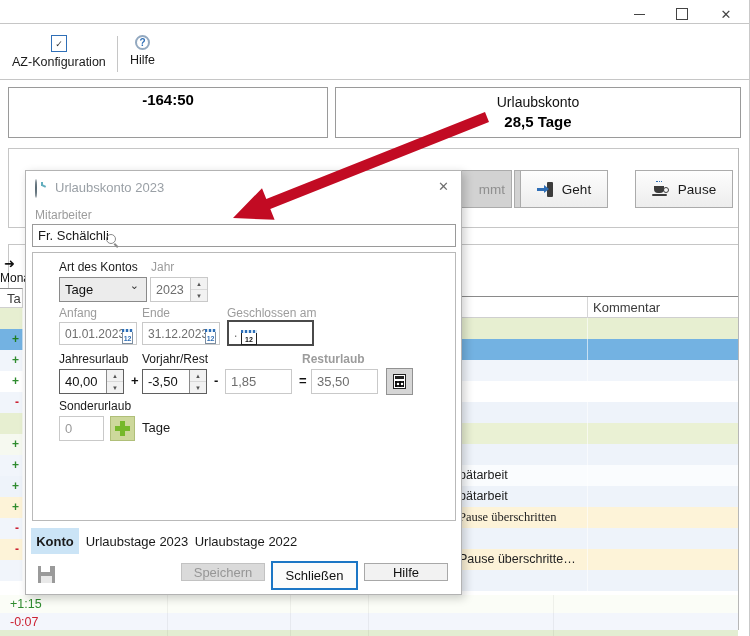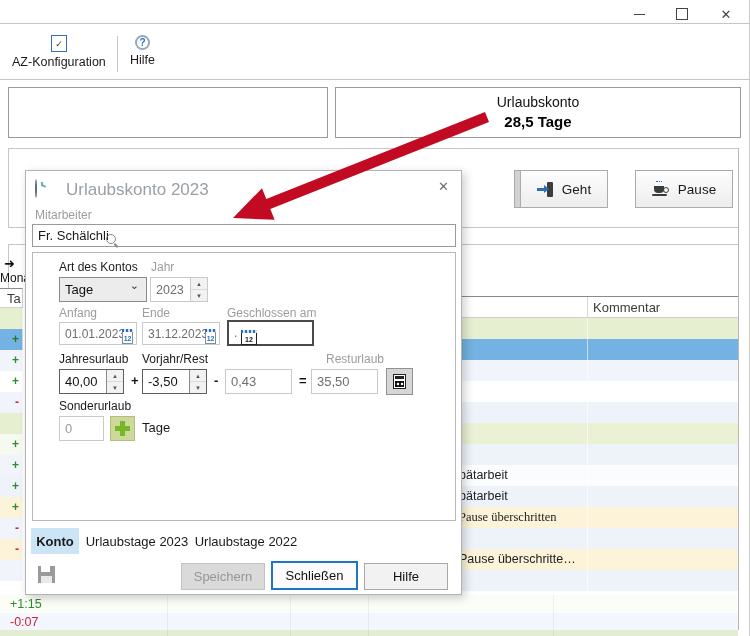--- a/index.html
+++ b/index.html
@@ -68,21 +68,21 @@
   .door .head{position:absolute;left:7px;top:3px;width:0;height:0;border-left:5px solid #2f6fb7;border-top:4.5px solid transparent;border-bottom:4.5px solid transparent;}
   
   .cup{width:18px;height:16px;position:relative;}
   .cup .body{position:absolute;left:2px;top:5px;width:10px;height:7px;background:#3c3c3c;border-radius:0 0 4px 4px;}
   .cup .handle{position:absolute;left:11px;top:6px;width:4px;height:4px;border:1.5px solid #3c3c3c;border-radius:50%;}
   .cup .saucer{position:absolute;left:0;top:13px;width:15px;height:2px;background:#3c3c3c;border-radius:1px;}
   .cup .steam{position:absolute;left:4px;top:0;width:6px;height:4px;border-top:1.5px dotted #2f6fb7;}
   
   .tab{position:absolute;top:357px;height:26px;display:flex;align-items:center;justify-content:center;font-size:13px;color:#1a1a1a;}
   
-  .dbtn{position:absolute;height:27px;box-sizing:border-box;display:flex;align-items:center;justify-content:center;font-size:13px;}
+  .dbtn{position:absolute;height:18px;box-sizing:border-box;display:flex;align-items:center;justify-content:center;font-size:13px;}
   
   .rowtext{position:absolute;font-size:12.5px;color:#333;white-space:nowrap;}
   .hdr{position:absolute;background:#fff;box-sizing:border-box;font-size:13px;color:#3c3c3c;}
 </style>
 </head>
 <body>
 
 <div id="stage">
 
   <div class="winbtn" style="right:95px;">
@@ -101,28 +101,32 @@
     <span>AZ-Konfiguration</span>
   </div>
   <div class="vline" style="left:117px;top:36px;height:36px;background:#c6c6c6;"></div>
   <div class="tbbtn" style="left:124px;">
     <span style="width:15px;height:15px;border:2px solid #93a9c0;border-radius:50%;display:flex;align-items:center;justify-content:center;font-size:10px;font-weight:bold;color:#2f6fb7;box-sizing:border-box;">?</span>
     <span>Hilfe</span>
   </div>
   <div class="hline" style="left:0;top:79px;width:750px;background:#c6c6c6;"></div>
 
   <div class="panel" style="left:8px;width:320px;">
+    <div class="v">-164:50</div>
   </div>
   <div class="panel" style="left:335px;width:406px;">
     <div class="t">Urlaubskonto</div>
     <div class="v">28,5 Tage</div>
   </div>
 
   <div class="groupbox" style="left:8px;top:148px;width:731px;height:80px;"></div>
 
+  <div class="actbtn" style="left:440px;width:72px;background:#d2d2d2;color:#8f8f8f;justify-content:flex-end;padding-right:6px;">
+    <span>mmt</span>
+  </div>
   <div class="actbtn" style="left:514px;width:17px;background:#d2d2d2;font-size:9px;color:#555;">
     <span>▾</span>
   </div>
   <div class="actbtn" style="left:520px;width:88px;">
     <span class="door">
         <span class="slab"></span>
         <span class="shaft"></span>
         <span class="head"></span>
       </span>
     <span>Geht</span>
@@ -249,21 +253,21 @@
         <div style="position: absolute; left: 290px; top: 0px; width: 1px; height: 100%; background: rgba(0, 0, 0, 0.05);"></div>
         <div style="position: absolute; left: 368px; top: 0px; width: 1px; height: 100%; background: rgba(0, 0, 0, 0.05);"></div>
         <div style="position: absolute; left: 553px; top: 0px; width: 1px; height: 100%; background: rgba(0, 0, 0, 0.05);"></div>
       </div>
     </div>
 
   <div class="vline" style="left:738px;top:148px;height:482px;background:#b7b7b7;"></div>
 
   <div id="dialog">
     <span class="clock abs" style="left:9px;top:9px;"></span>
-    <span class="abs" style="left:40px;top:9px;font-size:17px;color:#9aa0a6;">Urlaubskonto 2023</span>
+    <span class="abs" style="left:29px;top:9px;font-size:13px;color:#9aa0a6;">Urlaubskonto 2023</span>
     <span class="abs" style="right:12px;top:8px;font-size:13px;color:#6e6e6e;">✕</span>
 
     <span class="dlbl" style="left:9px;top:37px;">Mitarbeiter</span>
     <div class="fld dark" style="left:6px;top:53px;width:424px;height:23px;border-color:#9a9a9a;font-size:13px;color:#1a1a1a;">
       <span>Fr. Schälchli</span>
       <span class="mag abs" style="right:4px;top:4px;"></span>
     </div>
 
     
     <div class="abs" style="left:6px;top:81px;width:424px;height:269px;border:1px solid #b9b9b9;box-sizing:border-box;"></div>
@@ -318,24 +322,24 @@
     <div class="fld dark" style="left:116px;top:198px;width:65px;height:25px;font-size:13px;">
       <span>-3,50</span>
       <span class="spincol" style="border-left-color:#8a8a8a;">
         <div>▲</div>
         <div>▼</div>
       </span>
     </div>
     <span class="sign" style="left:188px;top:202px;">-</span>
     <span class="dlbl" style="left:199px;top:181px;margin-top:22px;">Genommen</span>
     <div class="fld" style="left:199px;top:198px;width:67px;height:25px;font-size:13px;">
-      <span>0,43</span>
+      <span>1,85</span>
     </div>
     <span class="sign" style="left:273px;top:202px;">=</span>
-    <span class="dlbl" style="left:300px;top:181px;font-weight:normal;">Resturlaub</span>
+    <span class="dlbl" style="left:276px;top:181px;font-weight:bold;">Resturlaub</span>
     <div class="fld" style="left:285px;top:198px;width:67px;height:25px;font-size:13px;">
       <span>35,50</span>
     </div>
     <div class="abs" style="left:360px;top:197px;width:27px;height:27px;background:#d6d6d6;border:1px solid #929292;box-sizing:border-box;display:flex;align-items:center;justify-content:center;">
       <span class="calcico"></span>
     </div>
 
     <span class="dlbl dark" style="left:33px;top:228px;">Sonderurlaub</span>
     <div class="fld" style="left:33px;top:245px;width:45px;height:25px;color:#9a9a9a;font-size:13px;">
       <span>0</span>

